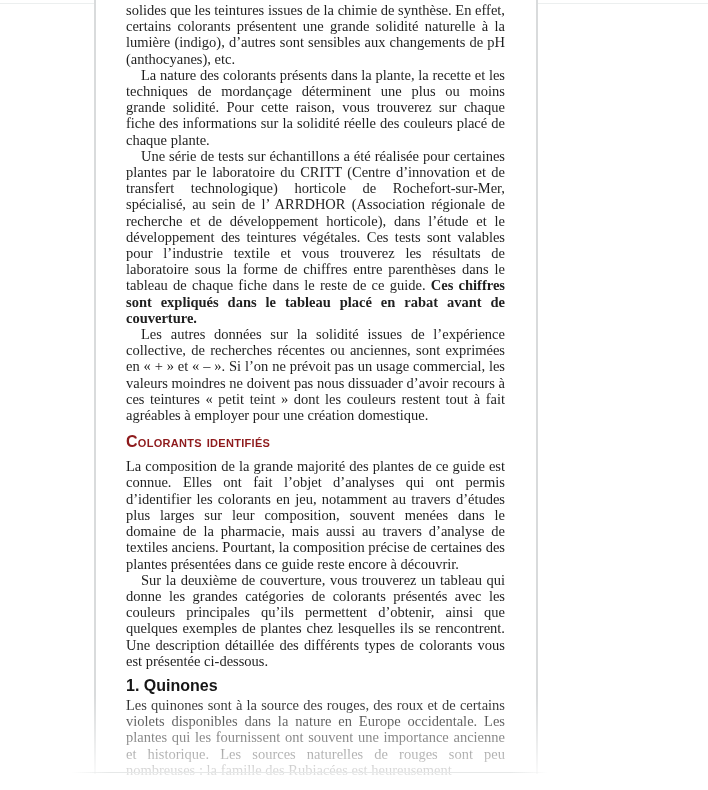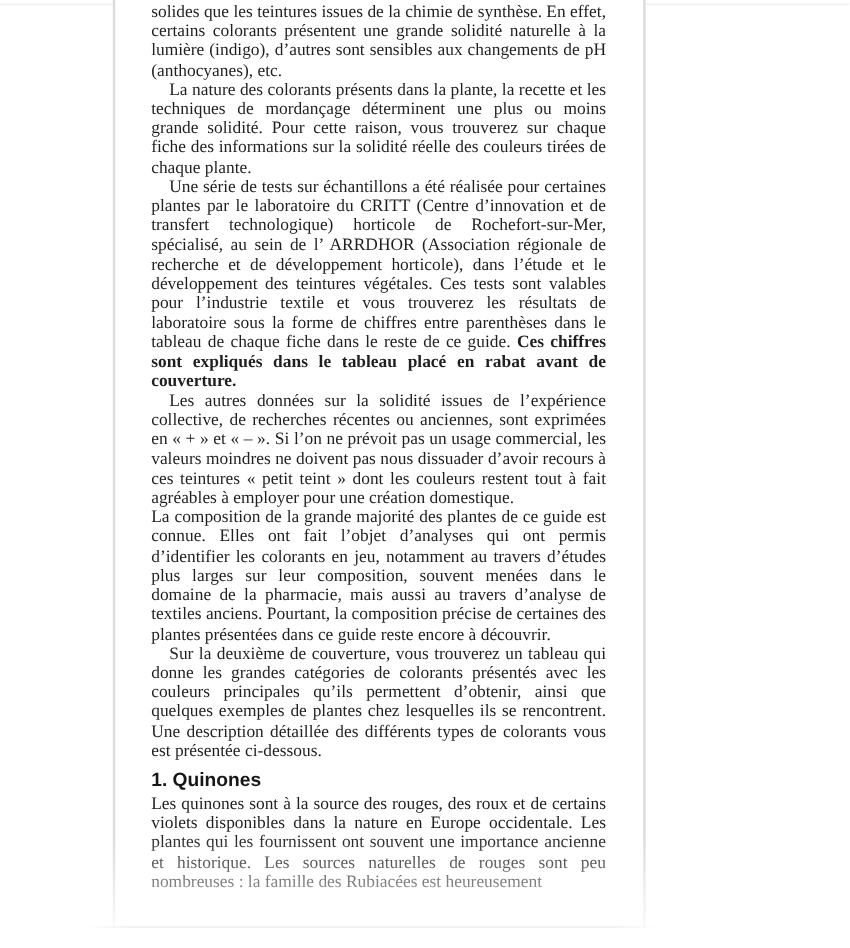--- a/index.html
+++ b/index.html
@@ -103,23 +103,24 @@
   }
 </style>
 </head>
 <body>
 
 <div id="canvas">
   <div class="top-rule"></div>
   <div class="book-page">
     <div class="text-column">
         <p class="para"><span>solides que les teintures issues de la chimie de synthèse. En effet, certains colorants présentent une grande solidité naturelle à la lumière (indigo), d’autres sont sensibles aux changements de pH (anthocyanes), etc.</span></p>
-        <p class="para indent"><span>La nature des colorants présents dans la plante, la recette et les techniques de mordançage déterminent une plus ou moins grande solidité. Pour cette raison, vous trouverez sur chaque fiche des informations sur la solidité réelle des couleurs tirées de chaque plante.</span></p>
+        <p class="para indent"><span>La nature des colorants présents dans la plante, la recette et les techniques de mordançage déterminent une plus ou moins grande solidité. Pour cette raison, vous trouverez sur chaque fiche des informations sur la solidité réelle des couleurs placé de chaque plante.</span></p>
         <p class="para indent"><span>Une série de tests sur échantillons a été réalisée pour certaines plantes par le laboratoire du CRITT (Centre d’innovation et de transfert technologique) horticole de Rochefort-sur-Mer, spécialisé, au sein de l’ ARRDHOR (Association régionale de recherche et de développement horticole), dans l’étude et le développement des teintures végétales. Ces tests sont valables pour l’industrie textile et vous trouverez les résultats de laboratoire sous la forme de chiffres entre parenthèses dans le tableau de chaque fiche dans le reste de ce guide. </span><span class="bold">Ces chiffres sont expliqués dans le tableau placé en rabat avant de couverture.</span></p>
         <p class="para indent"><span>Les autres données sur la solidité issues de l’expérience collective, de recherches récentes ou anciennes, sont exprimées en « + » et « – ». Si l’on ne prévoit pas un usage commercial, les valeurs moindres ne doivent pas nous dissuader d’avoir recours à ces teintures « petit teint » dont les couleurs restent tout à fait agréables à employer pour une création domestique.</span></p>
+        <h2 class="sec-heading" style="color: rgb(142, 26, 28);">Colorants identifiés</h2>
         <p class="para"><span>La composition de la grande majorité des plantes de ce guide est connue. Elles ont fait l’objet d’analyses qui ont permis d’identifier les colorants en jeu, notamment au travers d’études plus larges sur leur composition, souvent menées dans le domaine de la pharmacie, mais aussi au travers d’analyse de textiles anciens. Pourtant, la composition précise de certaines des plantes présentées dans ce guide reste encore à découvrir.</span></p>
         <p class="para indent"><span>Sur la deuxième de couverture, vous trouverez un tableau qui donne les grandes catégories de colorants présentés avec les couleurs principales qu’ils permettent d’obtenir, ainsi que quelques exemples de plantes chez lesquelles ils se rencontrent. Une description détaillée des différents types de colorants vous est présentée ci-dessous.</span></p>
         <h3 class="sub-heading">1. Quinones</h3>
         <p class="para"><span>Les quinones sont à la source des rouges, des roux et de certains violets disponibles dans la nature en Europe occidentale. Les plantes qui les fournissent ont souvent une importance ancienne et historique. Les sources naturelles de rouges sont peu nombreuses : la famille des Rubiacées est heureusement</span></p>
       </div>
   </div>
   <div class="fade-overlay"></div>
   <div class="bottom-rule"></div>
 </div>
 

